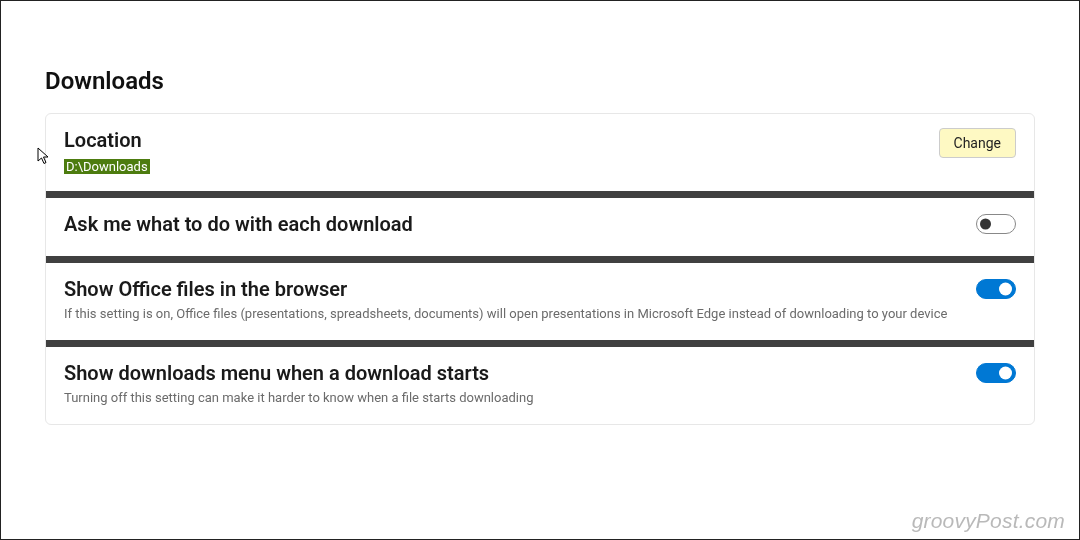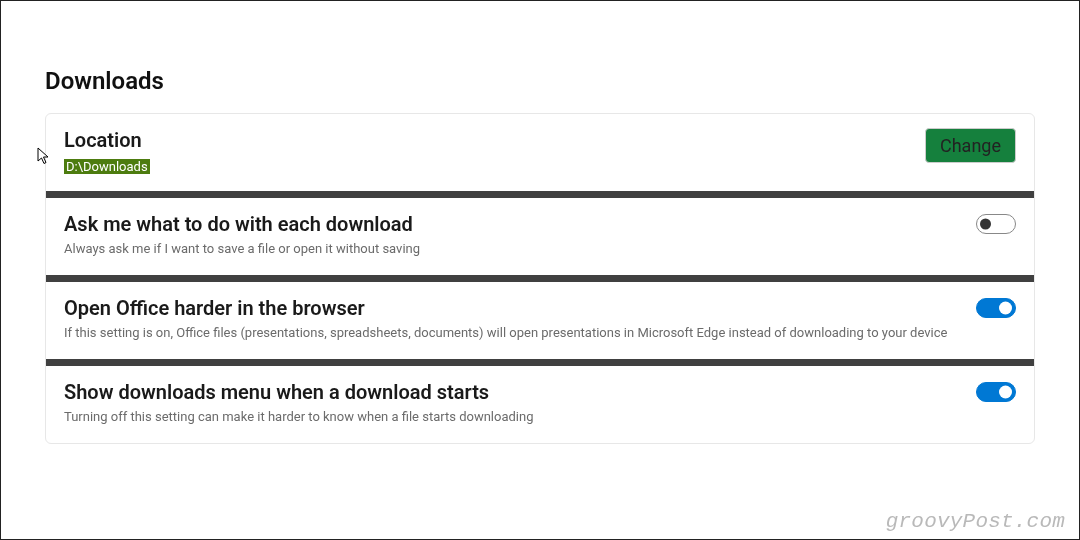--- a/index.html
+++ b/index.html
@@ -59,25 +59,25 @@
     }
     .path-highlight {
       display: inline-block;
       background: #4d7c0f;
       color: #fff;
       font-size: 13px;
       padding: 0 2px;
       margin-top: 2px;
     }
     .btn {
-      background: #15803d;
+      background: #fef9c3;
       border: 1px solid #ccc;
       border-radius: 4px;
       padding: 6px 14px;
-      font-size: 18px;
+      font-size: 14px;
       color: #222;
       cursor: pointer;
       font-family: inherit;
     }
     .toggle {
       position: relative;
       width: 40px;
       height: 20px;
       border-radius: 10px;
       cursor: pointer;
@@ -117,21 +117,21 @@
       left: 36px;
       top: 146px;
       width: 14px;
       height: 18px;
       pointer-events: none;
     }
     .watermark {
       position: absolute;
       right: 14px;
       bottom: 6px;
-      font-family: Liberation Mono, monospace;
+      font-family: Liberation Sans, sans-serif;
       font-style: italic;
       font-size: 21px;
       color: #b9b9b9;
       letter-spacing: 0.2px;
     }
   </style>
 </head>
 <body>
 
 <div class="page">
@@ -143,30 +143,29 @@
       <div class="row-text">
         <div class="row-title">Location</div>
         <span class="path-highlight">D:\Downloads</span>
       </div>
       <button class="btn">Change</button>
     </div>
 
     <div class="row">
       <div class="row-text">
         <div class="row-title">Ask me what to do with each download</div>
-        <div class="row-desc">Always ask me if I want to save a file or open it without saving</div>
       </div>
       <div class="toggle off">
         <div class="knob"></div>
       </div>
     </div>
 
     <div class="row">
       <div class="row-text">
-        <div class="row-title">Open Office harder in the browser</div>
+        <div class="row-title">Show Office files in the browser</div>
         <div class="row-desc">If this setting is on, Office files (presentations, spreadsheets, documents) will open presentations in Microsoft Edge instead of downloading to your device</div>
       </div>
       <div class="toggle on">
         <div class="knob"></div>
       </div>
     </div>
 
     <div class="row">
       <div class="row-text">
         <div class="row-title">Show downloads menu when a download starts</div>

